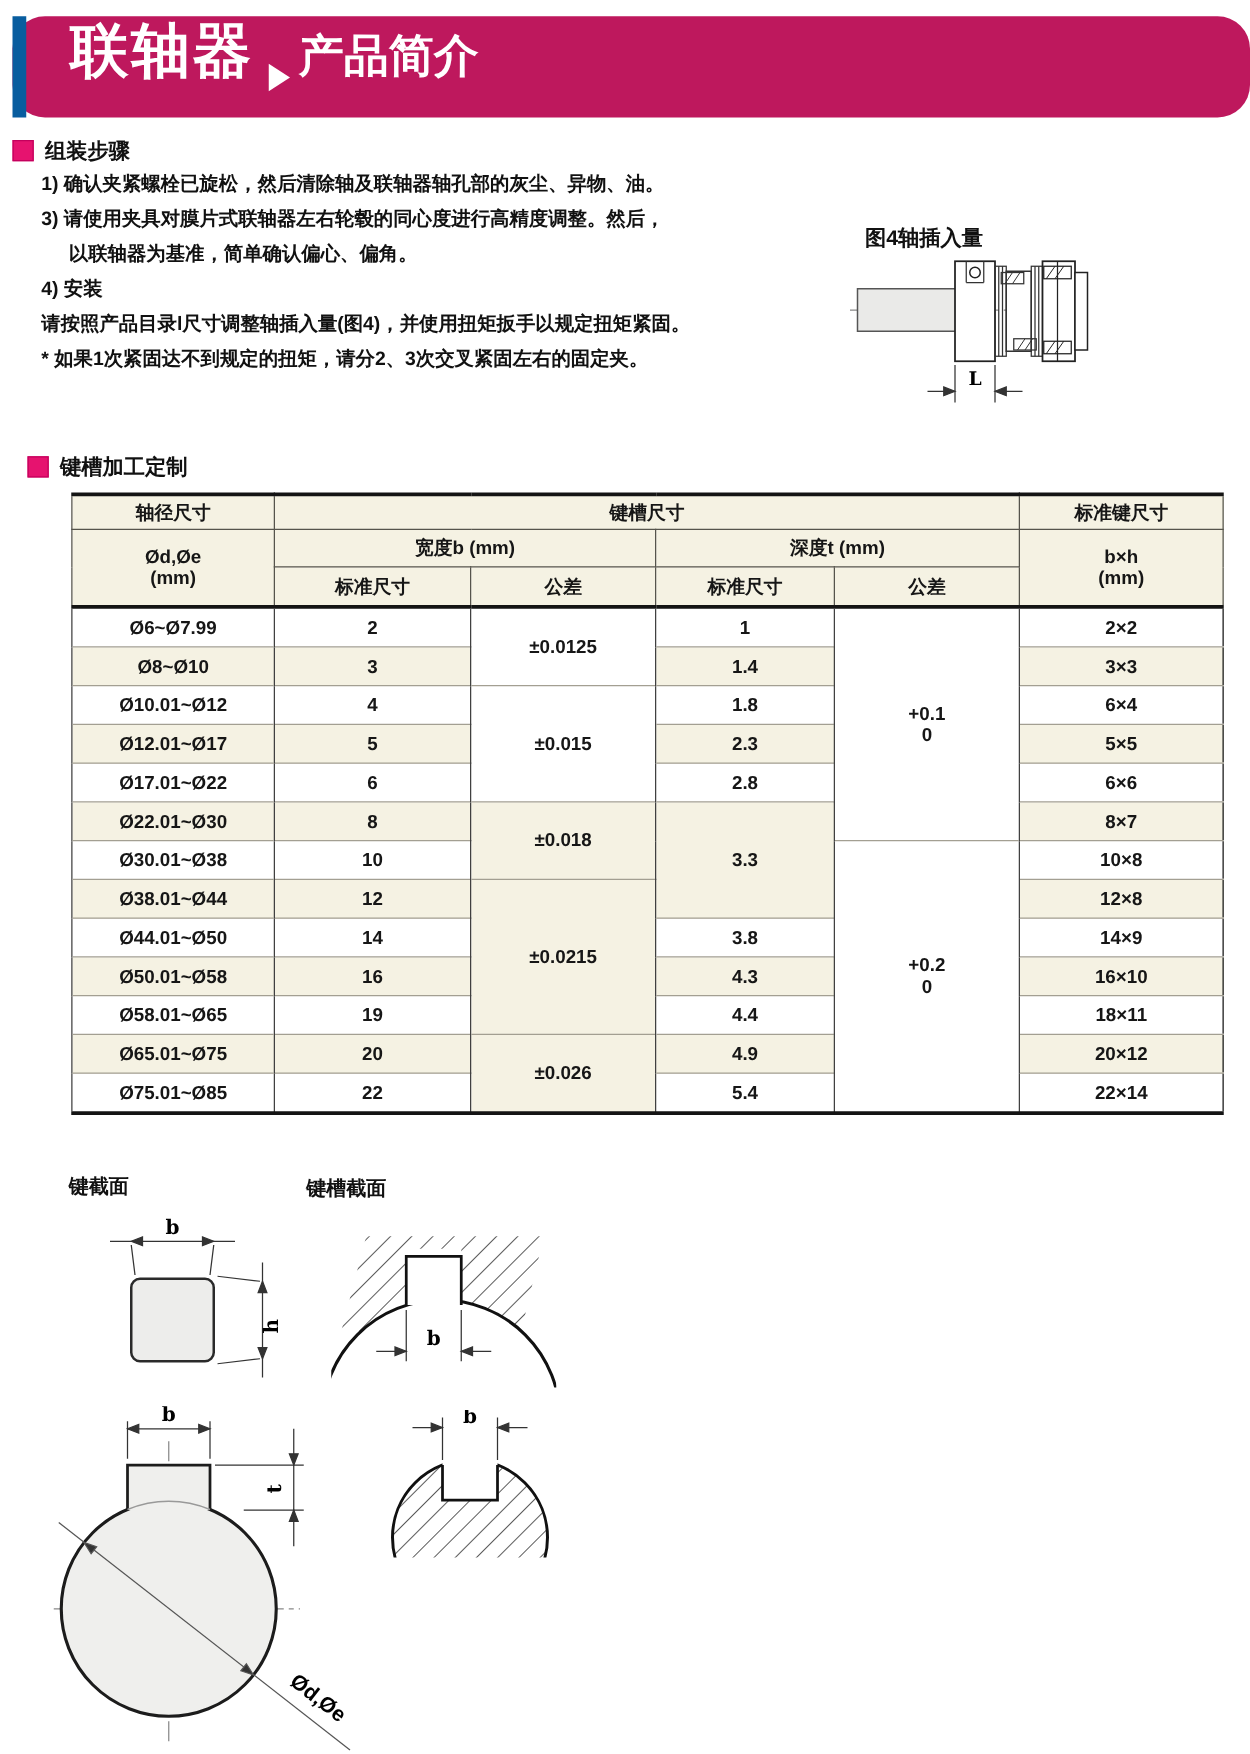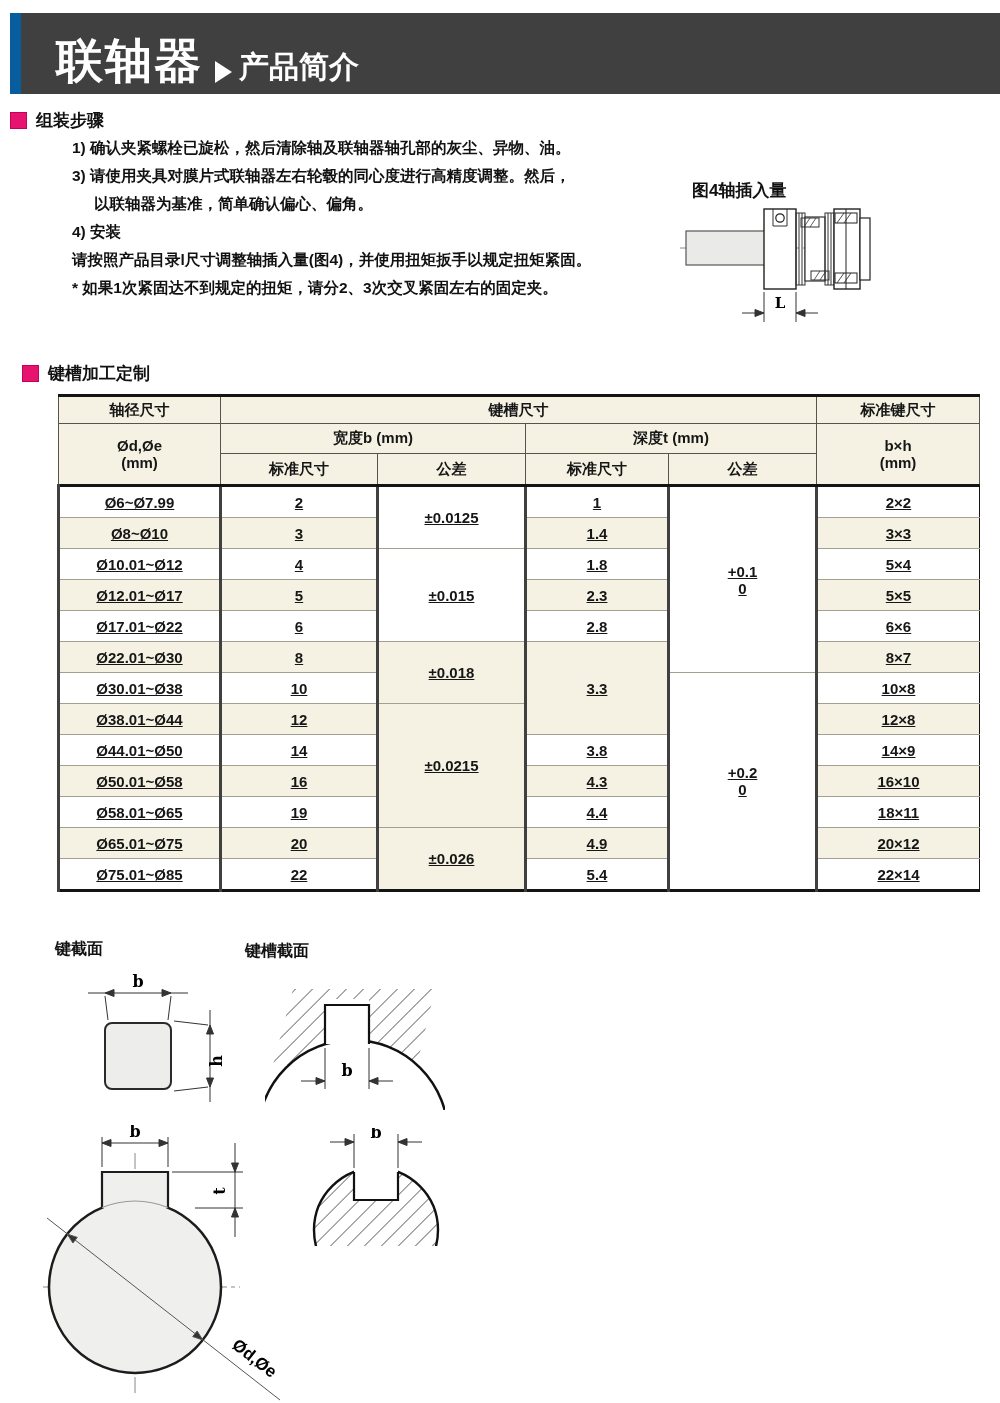--- a/index.html
+++ b/index.html
@@ -1,44 +1,44 @@
 <!DOCTYPE html>
 <html><head>
 <meta charset="utf-8">
 <style>
   html,body{margin:0;padding:0;background:#fff;}
   .page{position:relative;width:1000px;height:1403px;background:#ffffff;overflow:hidden;
         font-family:"Liberation Sans","DejaVu Sans",sans-serif;color:#111;}
   .abs{position:absolute;}
 
   
-  .banner{left:10px;top:13px;width:990px;height:81px;background:#404040;display:flex;align-items:baseline;padding-top:24px;box-sizing:border-box;}
+  .banner{left:10px;top:13px;width:990px;height:81px;background:#be185d;display:flex;align-items:baseline;padding-top:4px;box-sizing:border-box;border-radius:26px;}
   .banner-strip{position:absolute;left:0;top:0;width:11px;height:100%;background:#085d9f;}
   .banner-title{margin-left:46px;font-size:47px;font-weight:bold;color:#fff;letter-spacing:2px;line-height:1;}
   .banner-arrow{width:0;height:0;border-left:17px solid #fff;border-top:11px solid transparent;border-bottom:11px solid transparent;margin:0 7px 0 12px;align-self:center;transform:translateY(6px);}
-  .banner-subtitle{font-size:30px;font-weight:bold;color:#fff;line-height:1;font-family:Liberation Serif, serif;}
+  .banner-subtitle{font-size:36px;font-weight:bold;color:#fff;line-height:1;font-family:Liberation Serif, serif;}
 
   
   .sec-head{display:flex;align-items:center;font-size:17px;font-weight:bold;}
   .bullet{width:15px;height:15px;background:#e6136f;border:1px solid #c4005d;margin-right:9px;flex:0 0 auto;}
 
   
-  .steps{left:33px;top:134px;width:660px;font-size:15.5px;font-weight:600;line-height:28px;white-space:nowrap;margin-left:39px;}
+  .steps{left:33px;top:134px;width:660px;font-size:15.5px;font-weight:600;line-height:28px;white-space:nowrap;}
   .steps .indent{padding-left:22px;}
 
   
   .fig4-caption{left:692px;top:179px;font-size:17px;font-weight:bold;}
 
   
   .kw-table{left:37px;top:394px;margin-left:20px;}
   table{border-collapse:collapse;table-layout:fixed;width:921px;
         border:1.5px solid #141414;border-top:3px solid #141414;border-bottom:3px solid #141414;}
   th,td{text-align:center;vertical-align:middle;font-size:15px;font-weight:bold;padding:0;color:#161616;}
   th{background:#f5f2e3;border:1px solid #56544c;}
-  td{border-left:3px solid #404040;border-top:1px solid #a39f92;height:30px;text-decoration:underline;}
+  td{border-left:1px solid #404040;border-top:1px solid #a39f92;height:30px;}
   tbody tr:nth-child(odd){background:#ffffff;}
   tbody tr:nth-child(even){background:#f5f2e3;}
   tbody tr:first-child td{border-top:3px solid #141414;}
   .hrow1{height:28px;}.hrow2{height:30px;}.hrow3{height:32px;}
   .two-line{line-height:17px;}
   .tol-cell div{line-height:17px;}
 
   
   .draw-label{font-size:16px;font-weight:bold;text-align:center;}
 
@@ -187,21 +187,21 @@
             <td>Ø8~Ø10</td>
             <td>3</td>
             <td>1.4</td>
             <td>3×3</td>
           </tr>
           <tr>
             <td>Ø10.01~Ø12</td>
             <td>4</td>
             <td rowspan="3">±0.015</td>
             <td>1.8</td>
-            <td>5×4</td>
+            <td>6×4</td>
           </tr>
           <tr>
             <td>Ø12.01~Ø17</td>
             <td>5</td>
             <td>2.3</td>
             <td>5×5</td>
           </tr>
           <tr>
             <td>Ø17.01~Ø22</td>
             <td>6</td>

